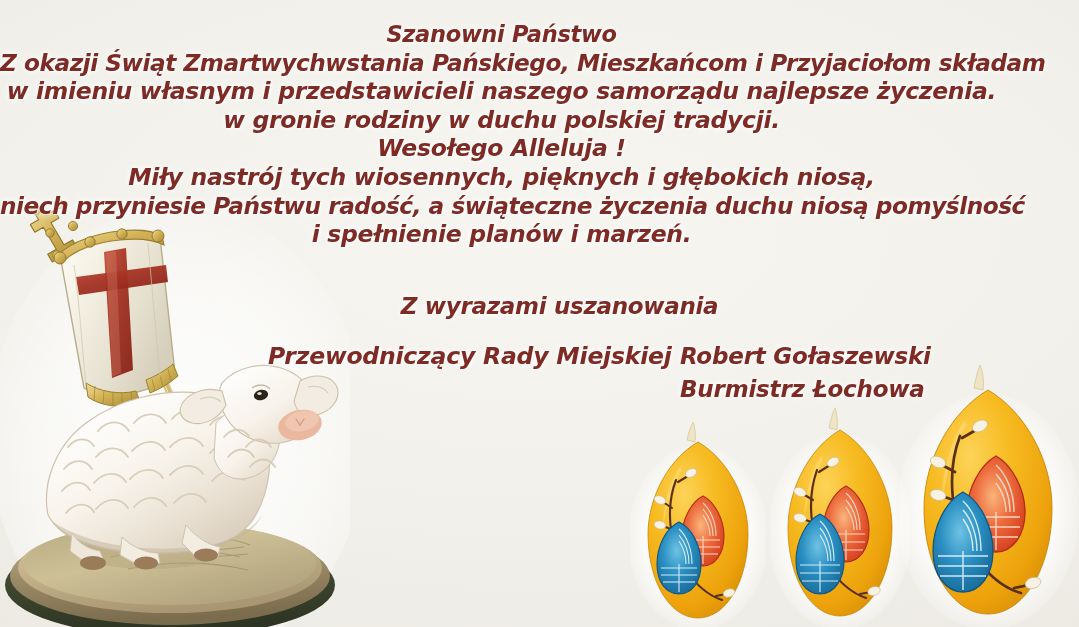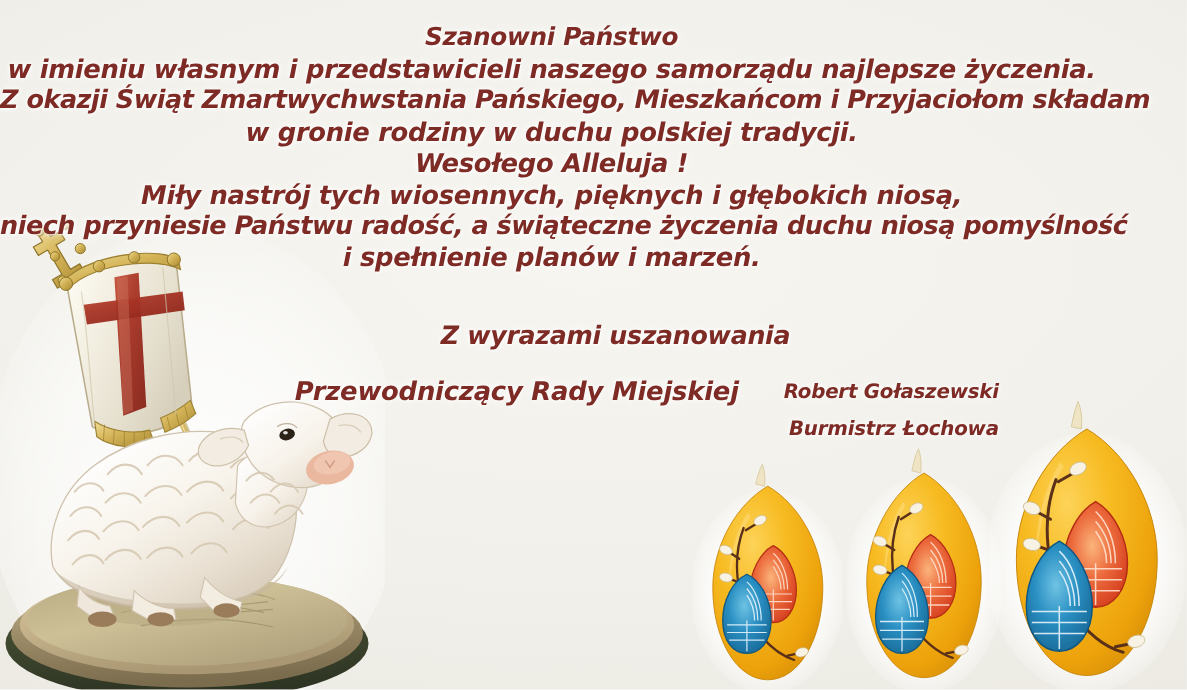--- a/index.html
+++ b/index.html
@@ -71,21 +71,21 @@
     line-height: 33px;
     letter-spacing: -0.2px;
     color: #7e2a25;
     white-space: nowrap;
     text-shadow:
        0 0 5px rgba(255,255,255,0.95),
        0 0 10px rgba(255,255,255,0.85);
   }
   #sig-left  { left: 268px; top: 340px; width: 340px; }
   #sig-right { left: 680px; top: 340px; width: 228px; }
-  #sig-right .sline { font-size: 18px; }
+  #sig-right .sline { font-size: 23px; }
 
   
   #figurine {
     position: absolute;
     left: 0px;
     top: 185px;
     width: 350px;
     height: 442px;
     z-index: 10;
   }
@@ -512,22 +512,22 @@
             <path d="M38 204 L88 204"></path>
             <path d="M40 214 L86 214"></path>
           <path d="M63 189 L63 228"></path>
         </g>
       </g>
     </svg>
   </div>
 
   <div class="greeting">
     <span class="gline l1">Szanowni Państwo</span>
+    <span class="gline wide">Z okazji Świąt Zmartwychwstania Pańskiego, Mieszkańcom i Przyjaciołom składam</span>
     <span class="gline">w imieniu własnym i przedstawicieli naszego samorządu najlepsze życzenia.</span>
-    <span class="gline wide">Z okazji Świąt Zmartwychwstania Pańskiego, Mieszkańcom i Przyjaciołom składam</span>
     <span class="gline">w gronie rodziny w duchu polskiej tradycji.</span>
     <span class="gline">Wesołego Alleluja !</span>
     <span class="gline">Miły nastrój tych wiosennych, pięknych i głębokich niosą,</span>
     <span class="gline wide">niech przyniesie Państwu radość, a świąteczne życzenia duchu niosą pomyślność</span>
     <span class="gline">i spełnienie planów i marzeń.</span>
   </div>
 
   <div class="regards">
     <span class="gline">Z wyrazami uszanowania</span>
   </div>

